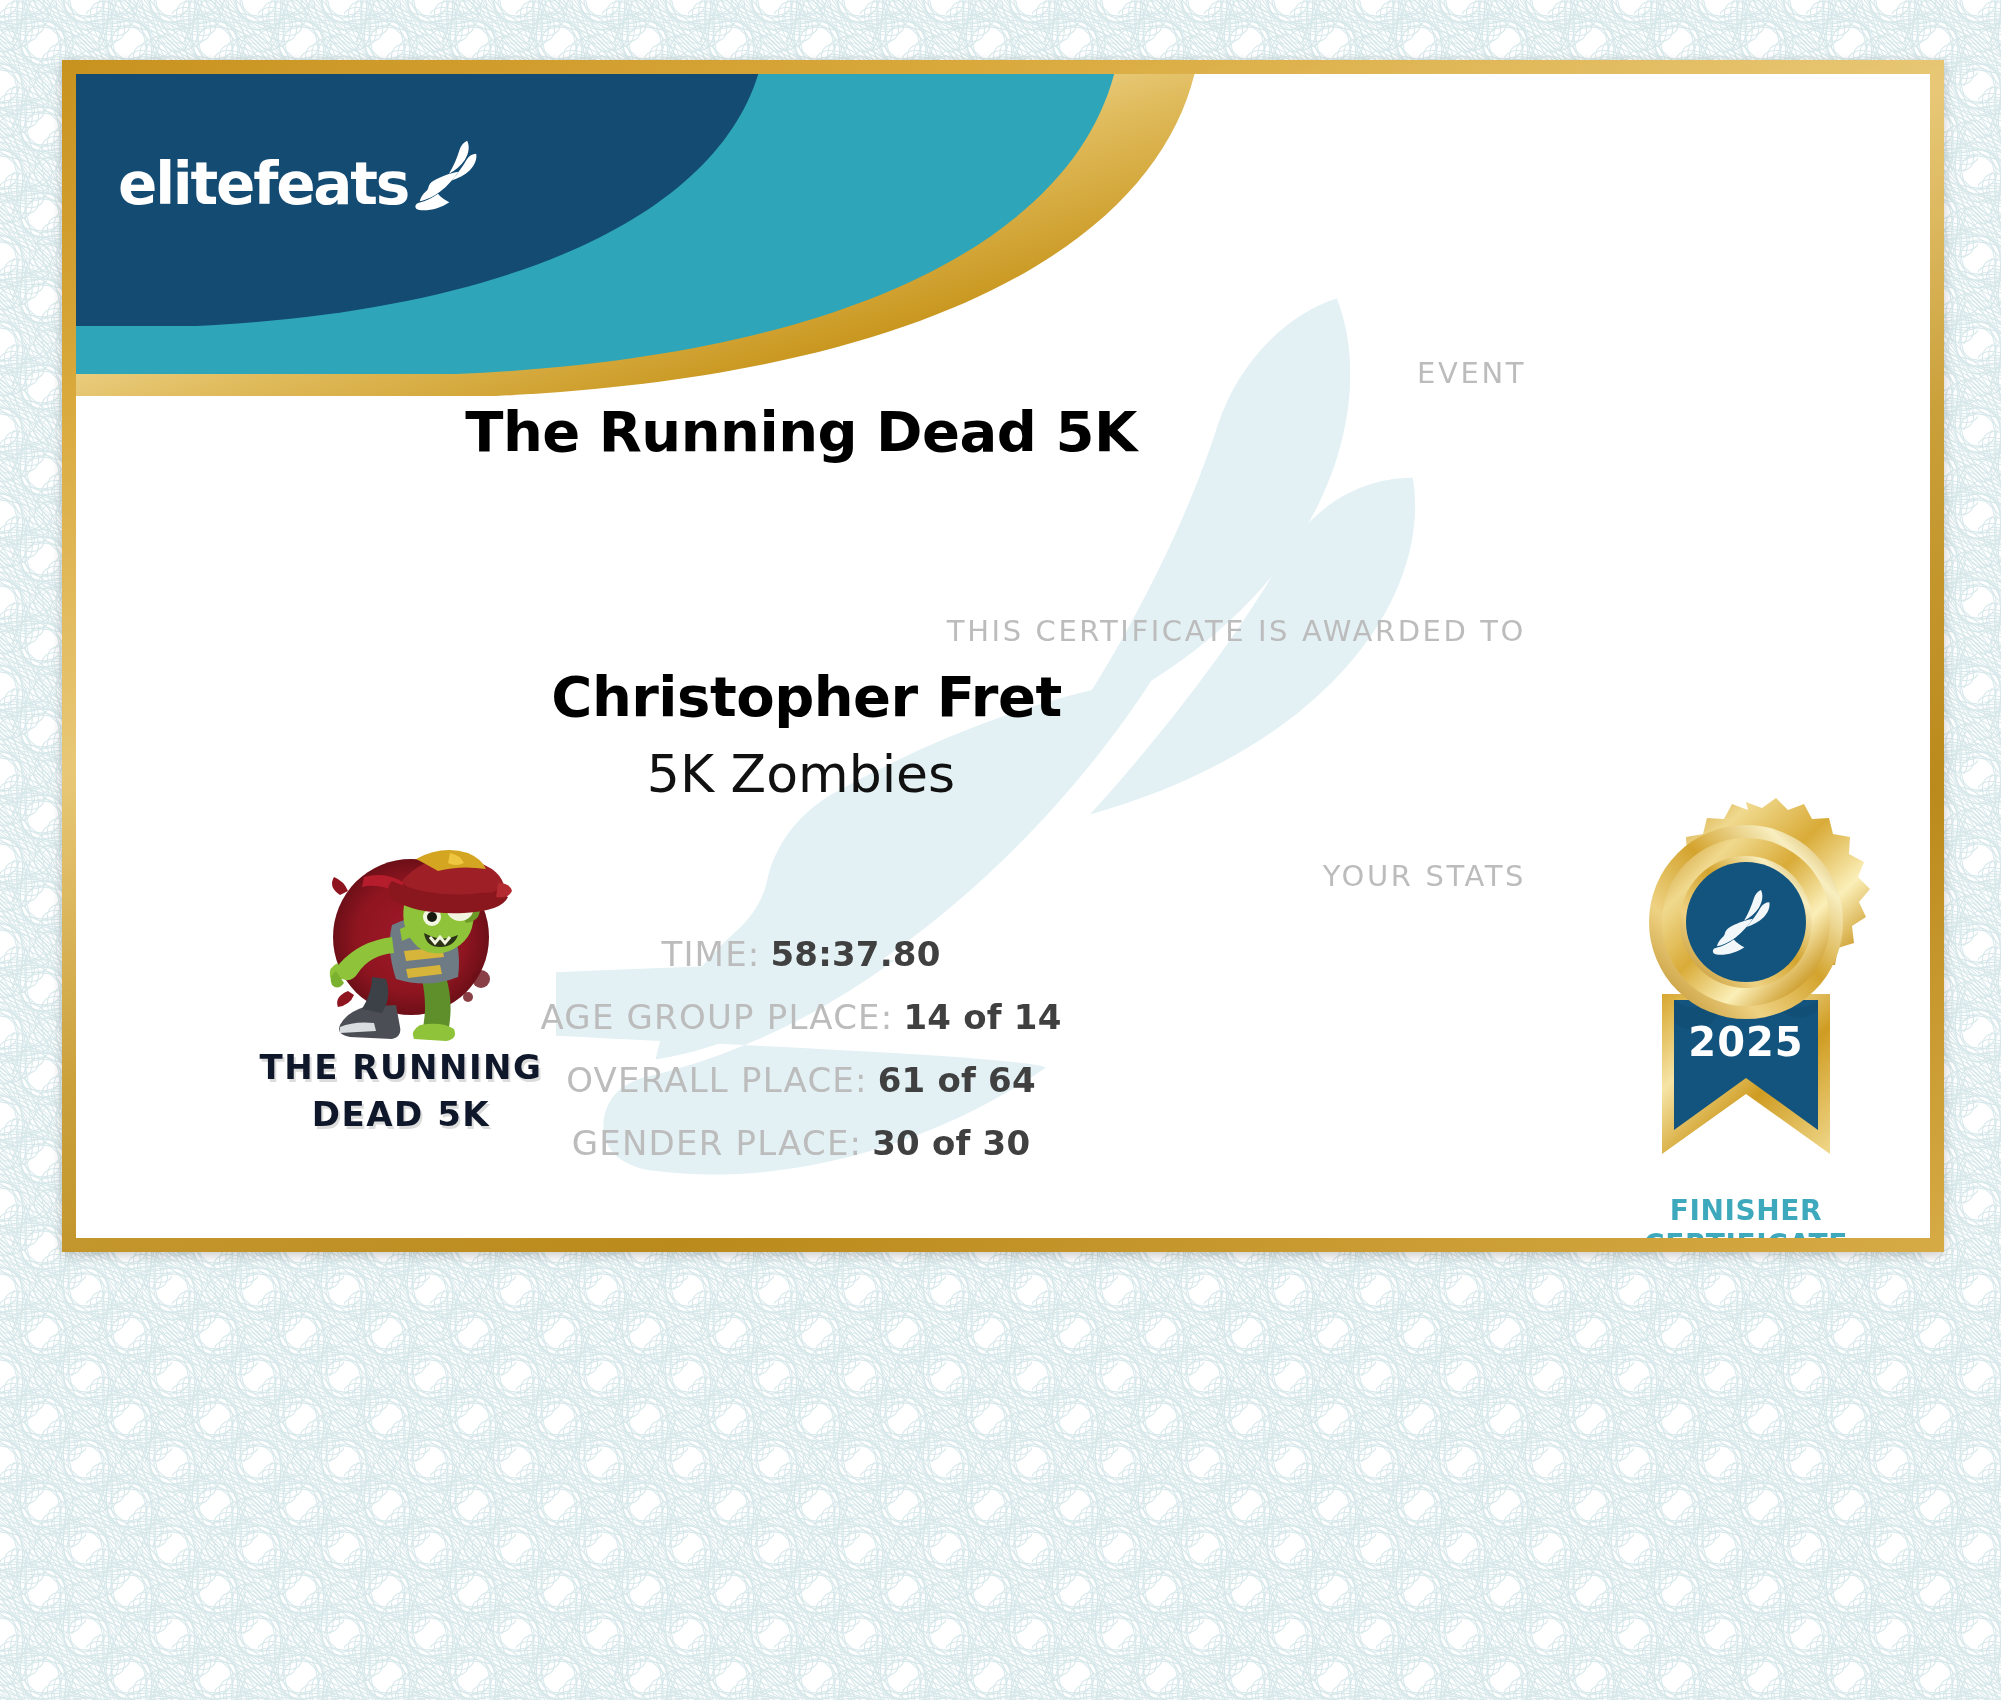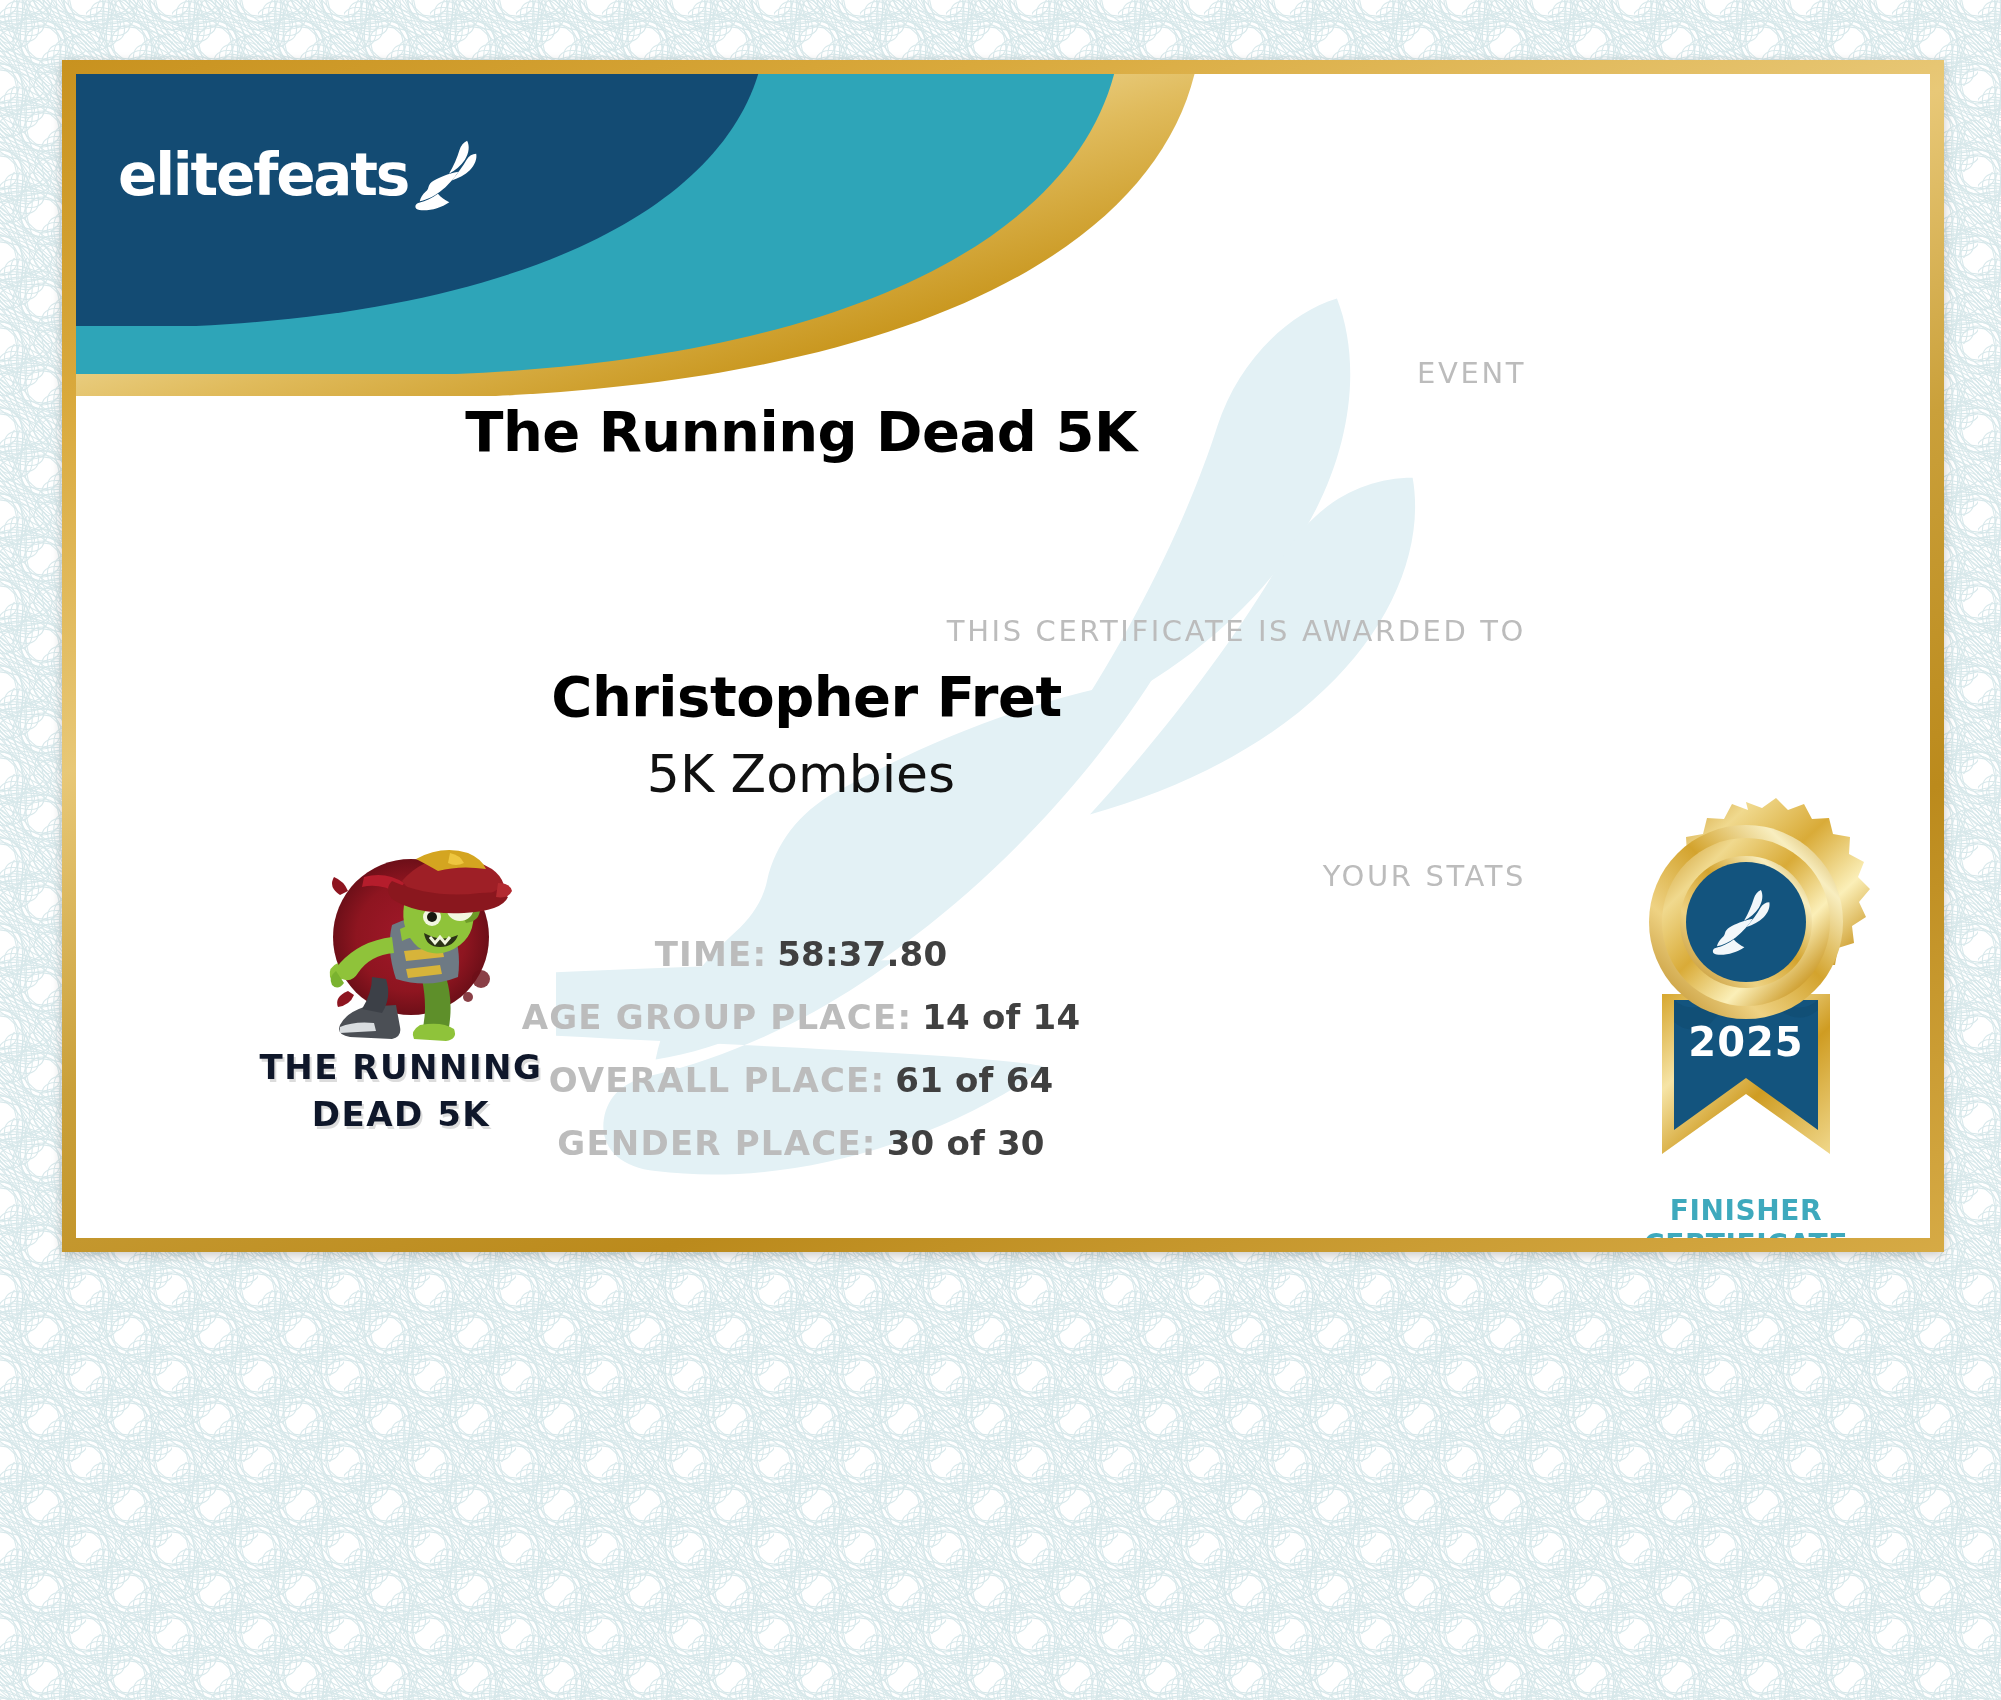--- a/index.html
+++ b/index.html
@@ -74,21 +74,21 @@
     overflow: visible;
   }
 
   
   #brand {
     position: absolute;
     left: 42px;
     top: 58px;
     z-index: 6;
     display: flex;
-    align-items: center;
+    align-items: flex-end;
   }
   #brand-text {
     font-family: "DejaVu Sans", sans-serif;
     font-size: 58px;
     font-weight: 700;
     color: #ffffff;
     letter-spacing: -2.2px;
   }
 
   
@@ -159,21 +159,21 @@
     display: flex;
     justify-content: center;
     align-items: baseline;
     gap: 10px;
     height: 56px;
   }
   .stat-label {
     color: #bcbcbc;
     font-family: "DejaVu Sans", sans-serif;
     font-size: 34px;
-    font-weight: 700;
+    font-weight: 400;
     letter-spacing: 1.2px;
   }
   .stat-value {
     color: #404040;
     font-family: "DejaVu Sans", sans-serif;
     font-size: 34px;
     font-weight: 700;
     letter-spacing: 0.2px;
   }
 

